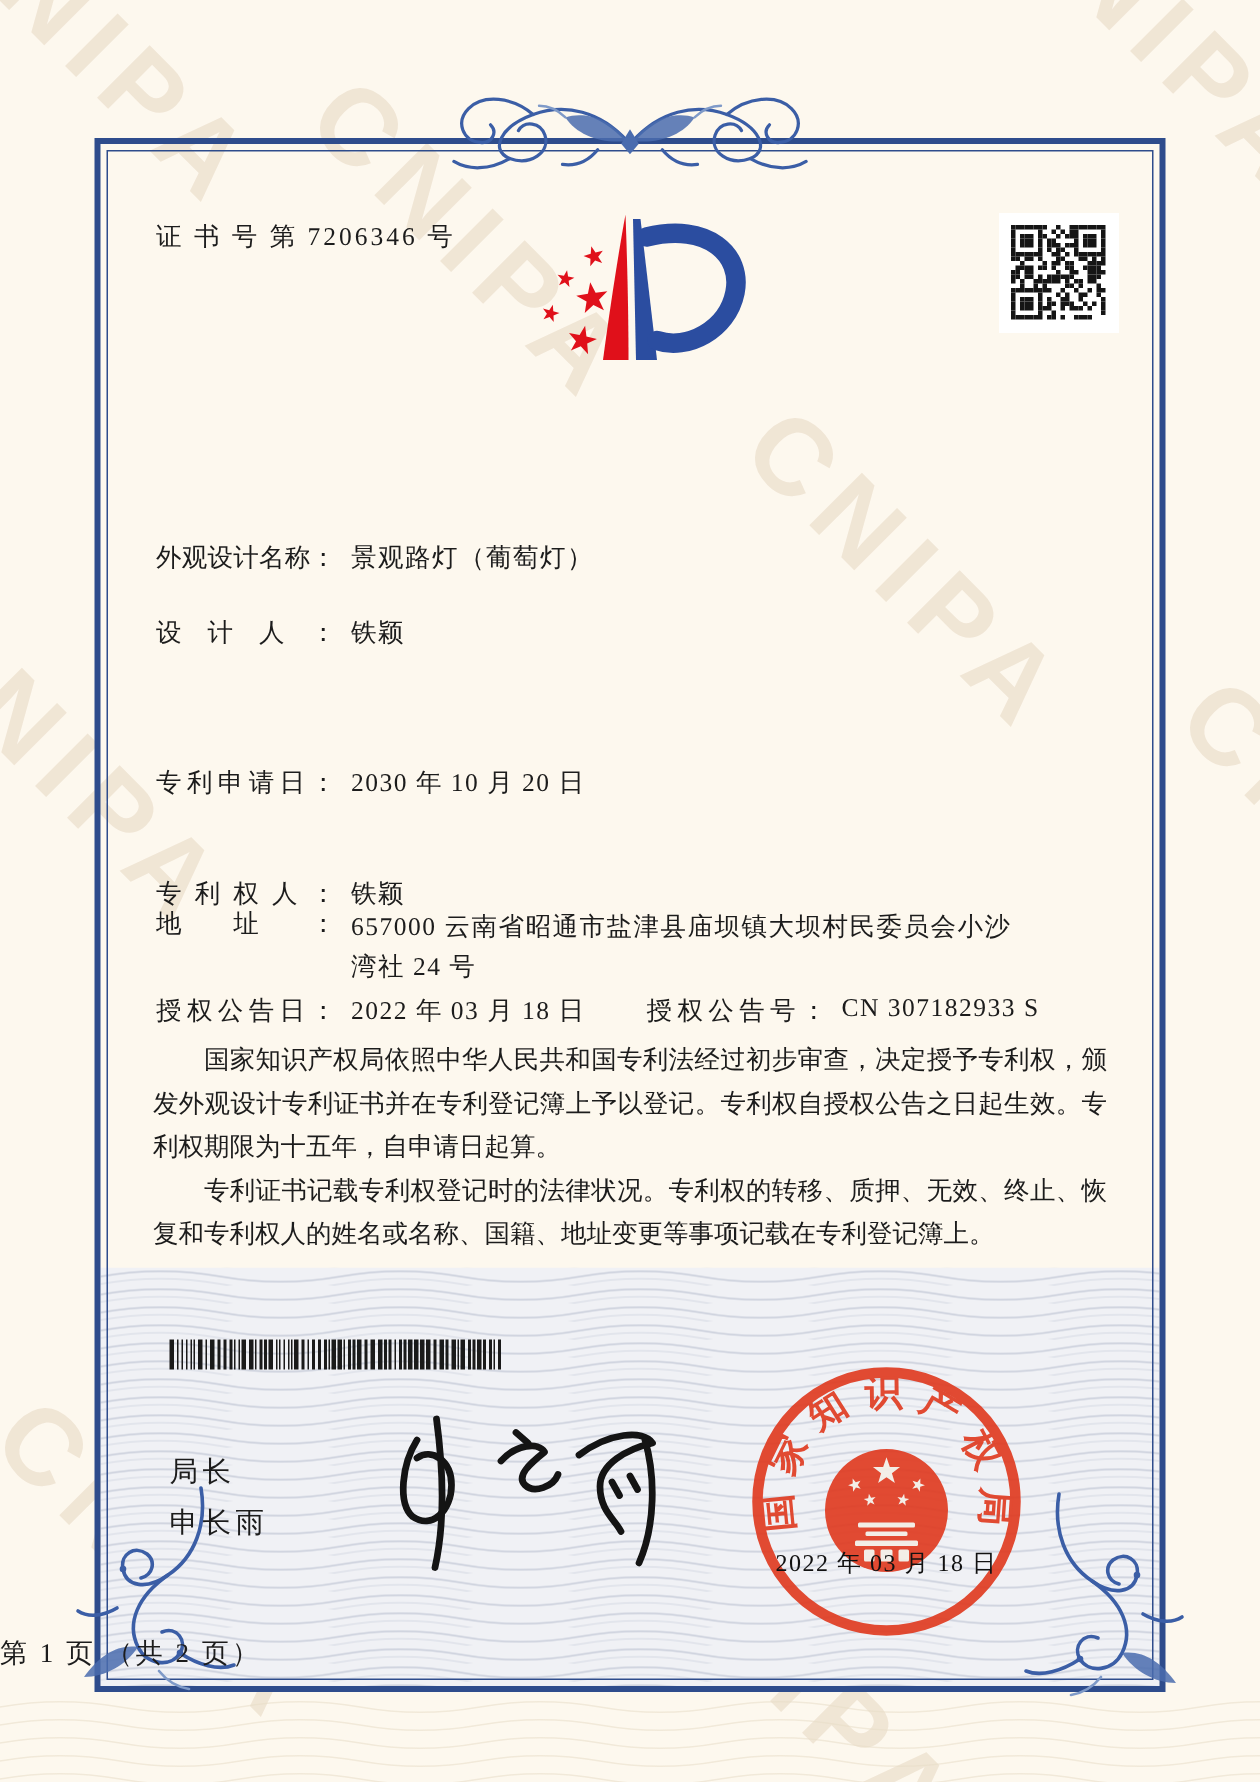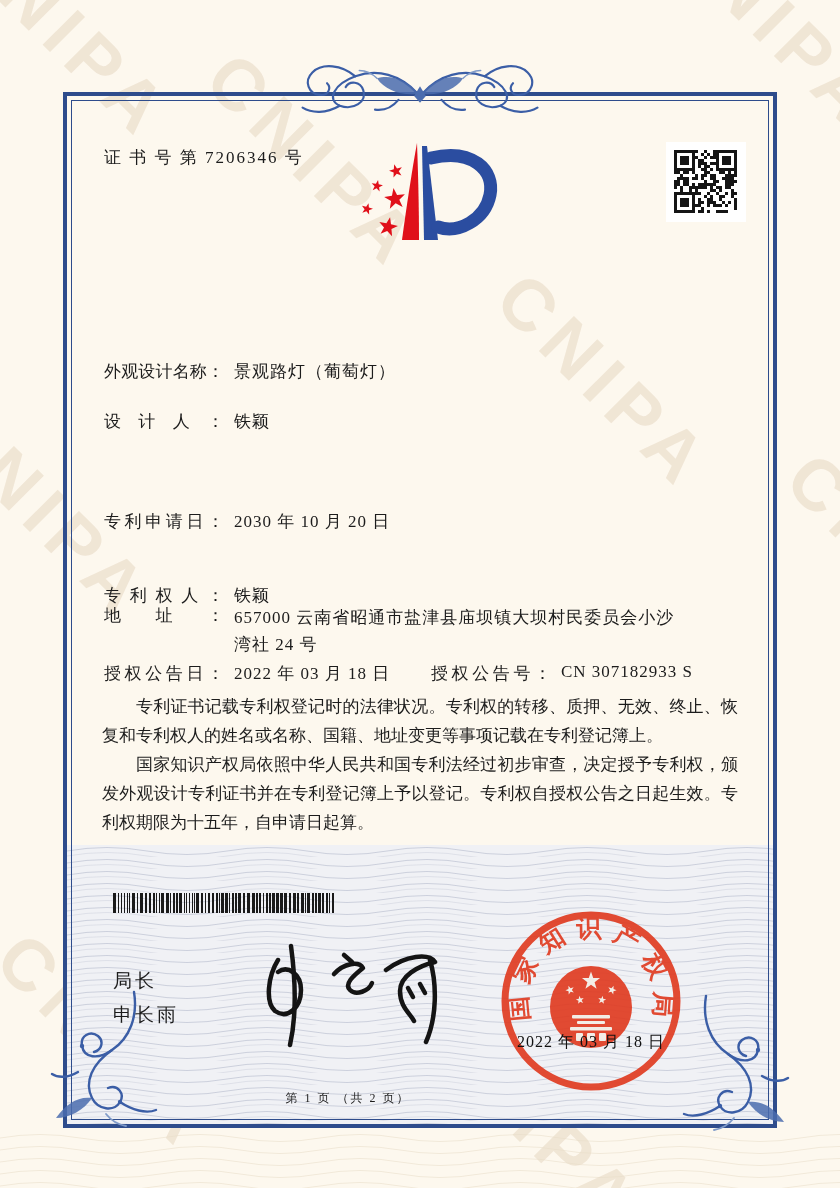--- a/index.html
+++ b/index.html
@@ -57,21 +57,21 @@
   
   .director-title{position:absolute;left:113px;top:968px;font-size:19px;letter-spacing:3px;
     font-family:"Liberation Sans","DejaVu Sans",sans-serif;z-index:4;}
   .director-name{position:absolute;left:113px;top:1002px;font-size:19px;letter-spacing:3px;
     font-family:"Liberation Sans","DejaVu Sans",sans-serif;z-index:4;}
   .signature{position:absolute;left:248px;top:918px;width:210px;height:135px;z-index:4;}
   
   .seal{position:absolute;left:498px;top:908px;width:186px;height:186px;z-index:5;opacity:.92;}
   .seal-date{position:absolute;left:517px;top:1032px;font-size:16px;letter-spacing:1px;color:#111;z-index:6;white-space:nowrap;}
   
-  .page-footer{position:absolute;left:0;top:1090px;width:696px;text-align:center;font-size:12px;letter-spacing:2px;z-index:4;}
+  .page-footer{position:absolute;left:0;top:1090px;width:696px;text-align:left;font-size:18px;letter-spacing:2px;z-index:4;}
   .note-box{
     position:absolute;left:322px;top:1132px;width:206px;height:32px;background:#ffffff;
     display:flex;align-items:center;justify-content:center;z-index:3;
   }
   .note-text{font-size:16px;letter-spacing:2px;}
   
   .flourish{position:absolute;z-index:3;}
   .fl-top{left:283px;top:60px;width:274px;height:64px;}
   .fl-bl{left:48px;top:986px;width:110px;height:150px;}
   .fl-br{left:682px;top:990px;width:110px;height:150px;transform:scaleX(-1);}
@@ -443,22 +443,22 @@
   <div class="frow" style="top:662px">
     <span class="gpair">
       <span class="flabel">授权公告日：</span><span class="fvalue">2022 年 03 月 18 日</span>
     </span>
     <span class="gpair" style="position:absolute;left:327px;">
       <span class="flabel">授权公告号：</span><span class="fvalue">CN 307182933 S</span>
     </span>
   </div>
 
   <div class="legal">
+    <p>国家知识产权局依照中华人民共和国专利法经过初步审查，决定授予专利权，颁发外观设计专利证书并在专利登记簿上予以登记。专利权自授权公告之日起生效。专利权期限为十五年，自申请日起算。</p>
     <p>专利证书记载专利权登记时的法律状况。专利权的转移、质押、无效、终止、恢复和专利权人的姓名或名称、国籍、地址变更等事项记载在专利登记簿上。</p>
-    <p>国家知识产权局依照中华人民共和国专利法经过初步审查，决定授予专利权，颁发外观设计专利证书并在专利登记簿上予以登记。专利权自授权公告之日起生效。专利权期限为十五年，自申请日起算。</p>
   </div>
 
   <div class="barcode" id="barcode"><span style="width: 3px;"></span><i style="width: 2px;"></i><span style="width: 1px;"></span><i style="width: 2px;"></i><span style="width: 1px;"></span><i style="width: 2px;"></i><span style="width: 1px;"></span><i style="width: 2px;"></i><span style="width: 1px;"></span><i style="width: 1px;"></i><span style="width: 1px;"></span><i style="width: 2px;"></i><span style="width: 3px;"></span><i style="width: 2px;"></i><span style="width: 1px;"></span><i style="width: 2px;"></i><span style="width: 3px;"></span><i style="width: 2px;"></i><span style="width: 2px;"></span><i style="width: 2px;"></i><span style="width: 2px;"></span><i style="width: 2px;"></i><span style="width: 2px;"></span><i style="width: 1px;"></i><span style="width: 1px;"></span><i style="width: 2px;"></i><span style="width: 1px;"></span><i style="width: 1px;"></i><span style="width: 3px;"></span><i style="width: 2px;"></i><span style="width: 3px;"></span><i style="width: 1px;"></i><span style="width: 1px;"></span><i style="width: 2px;"></i><span style="width: 2px;"></span><i style="width: 1px;"></i><span style="width: 2px;"></span><i style="width: 1px;"></i><span style="width: 3px;"></span><i style="width: 2px;"></i><span style="width: 1px;"></span><i style="width: 1px;"></i><span style="width: 1px;"></span><i style="width: 2px;"></i><span style="width: 1px;"></span><i style="width: 2px;"></i><span style="width: 1px;"></span><i style="width: 1px;"></i><span style="width: 1px;"></span><i style="width: 1px;"></i><span style="width: 3px;"></span><i style="width: 2px;"></i><span style="width: 2px;"></span><i style="width: 2px;"></i><span style="width: 1px;"></span><i style="width: 2px;"></i><span style="width: 2px;"></span><i style="width: 2px;"></i><span style="width: 2px;"></span><i style="width: 2px;"></i><span style="width: 2px;"></span><i style="width: 1px;"></i><span style="width: 1px;"></span><i style="width: 1px;"></i><span style="width: 3px;"></span><i style="width: 1px;"></i><span style="width: 3px;"></span><i style="width: 1px;"></i><span style="width: 1px;"></span><i style="width: 2px;"></i><span style="width: 2px;"></span><i style="width: 1px;"></i><span style="width: 2px;"></span><i style="width: 1px;"></i><span style="width: 3px;"></span><i style="width: 2px;"></i><span style="width: 2px;"></span><i style="width: 2px;"></i><span style="width: 3px;"></span><i style="width: 2px;"></i><span style="width: 3px;"></span><i style="width: 1px;"></i><span style="width: 2px;"></span><i style="width: 1px;"></i><span style="width: 2px;"></span><i style="width: 2px;"></i><span style="width: 1px;"></span><i style="width: 2px;"></i><span style="width: 2px;"></span><i style="width: 1px;"></i><span style="width: 2px;"></span><i style="width: 1px;"></i><span style="width: 3px;"></span><i style="width: 1px;"></i><span style="width: 3px;"></span><i style="width: 1px;"></i><span style="width: 3px;"></span><i style="width: 1px;"></i><span style="width: 3px;"></span><i style="width: 2px;"></i><span style="width: 2px;"></span><i style="width: 2px;"></i><span style="width: 3px;"></span><i style="width: 1px;"></i><span style="width: 2px;"></span><i style="width: 2px;"></i><span style="width: 3px;"></span><i style="width: 1px;"></i><span style="width: 1px;"></span><i style="width: 1px;"></i><span style="width: 3px;"></span><i style="width: 2px;"></i><span style="width: 2px;"></span><i style="width: 1px;"></i><span style="width: 2px;"></span><i style="width: 1px;"></i><span style="width: 3px;"></span><i style="width: 1px;"></i><span style="width: 2px;"></span><i style="width: 2px;"></i><span style="width: 2px;"></span><i style="width: 1px;"></i><span style="width: 1px;"></span><i style="width: 2px;"></i><span style="width: 2px;"></span><i style="width: 1px;"></i></div>
 
   <div class="director-title">局长</div>
   <div class="director-name">申长雨</div>
 
   <svg class="signature" viewBox="0 0 210 135" xmlns="http://www.w3.org/2000/svg">
     <g stroke="#141414" stroke-width="4.5" fill="none" stroke-linecap="round" stroke-linejoin="round">
       <path d="M30,42 C20,58 17,84 27,93 C40,102 53,89 53,72 C53,56 40,47 30,54"></path>

